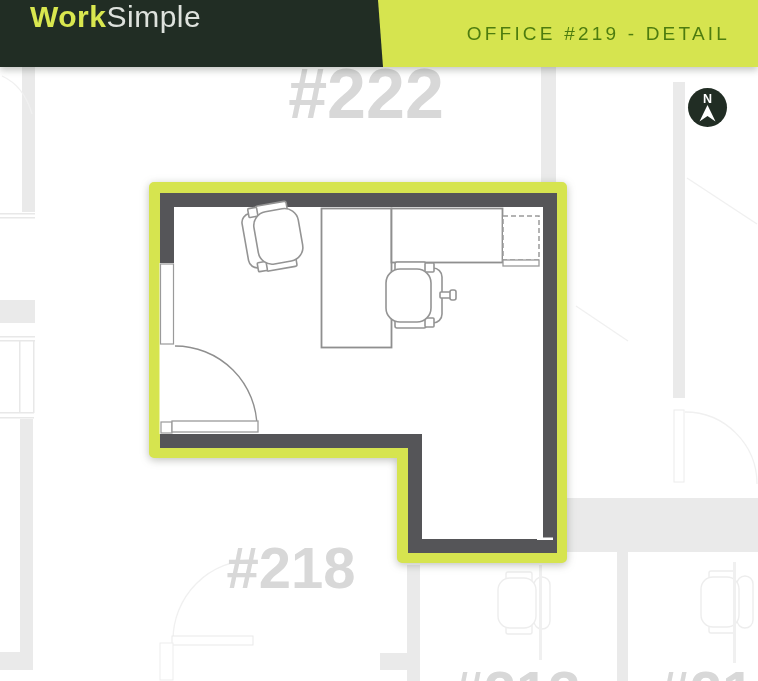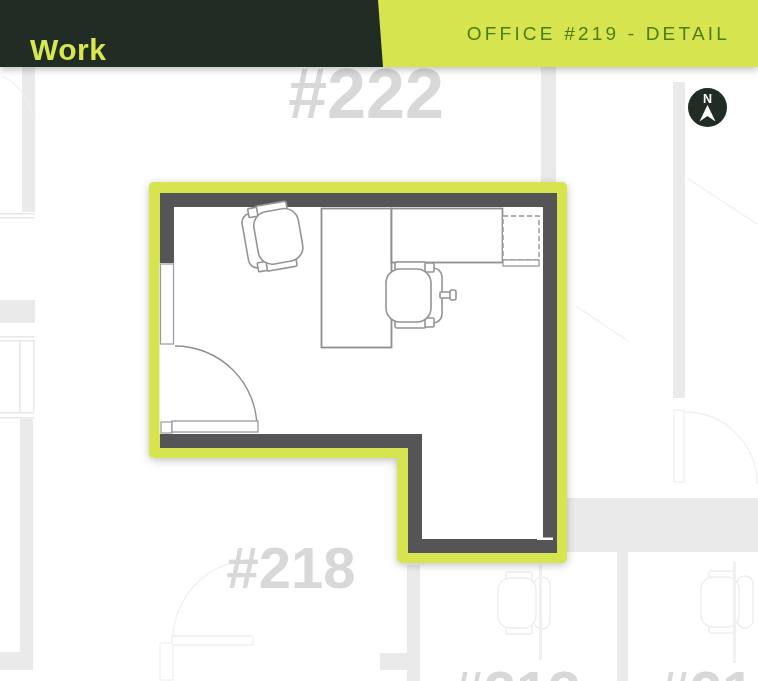--- a/index.html
+++ b/index.html
@@ -14,21 +14,21 @@
     background:#d6e44f; z-index:10;
     box-shadow:0 3px 7px rgba(40,45,35,0.28);
   }
   .header-dark {
     position:absolute; top:0; left:0; width:758px; height:67px;
     background:#212d24;
     clip-path:polygon(0 0, 378px 0, 383px 67px, 0 67px);
   }
   .logo {
     position:absolute; left:30px; top:0; height:67px;
-    display:flex; align-items:flex-end;
+    display:flex; align-items:flex-start;
     font-size:30px; letter-spacing:0.5px; z-index:11;
   }
   .logo .w { color:#d9e74f; font-weight:700; }
   .logo .s { color:#dee2dd; font-weight:300; }
   .title {
     position:absolute; right:28px; top:0; height:67px;
     display:flex; align-items:center;
     font-size:19px; font-weight:500; letter-spacing:3.2px;
     color:#4d7c0f; z-index:11;
   }
@@ -142,14 +142,15 @@
     <text x="707.5" y="103" font-size="12.5" font-weight="700" fill="#ffffff" text-anchor="middle" font-family="Liberation Sans, sans-serif">N</text>
     <polygon points="707.5,105 715.5,121.5 707.5,116 699.5,121.5" fill="#ffffff"></polygon>
   </g>
 </svg>
 
 <div class="header">
   <div class="header-dark"></div>
 </div>
 <div class="logo">
   <span class="w">Work</span>
+    <span class="s">Simple</span>
 </div>
 <div class="title">OFFICE #219 - DETAIL</div>
 
 </body></html>

